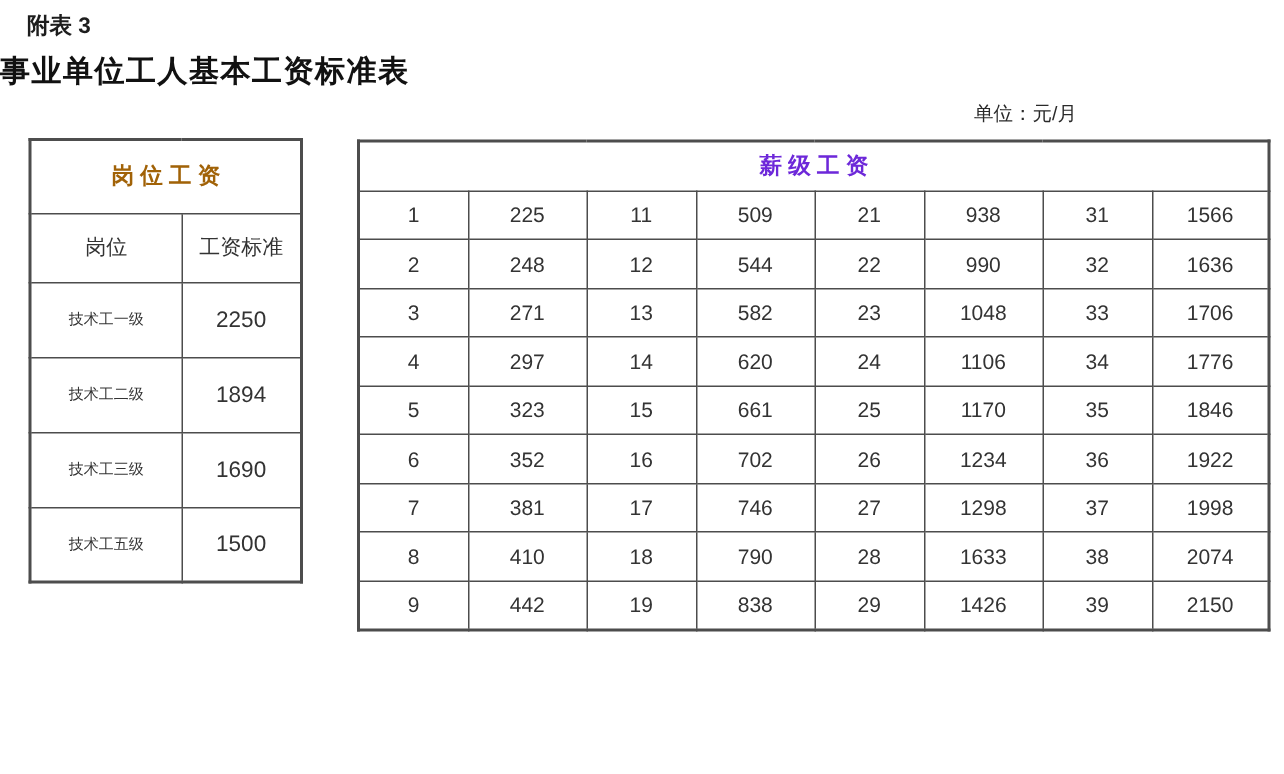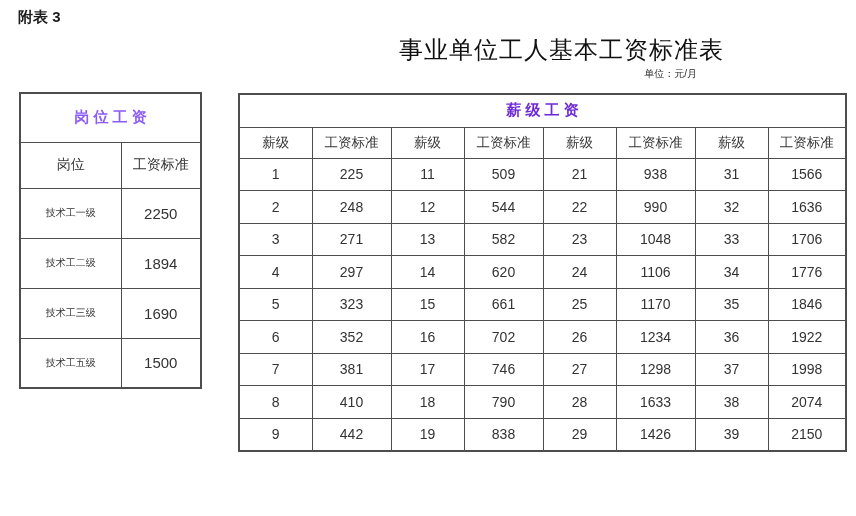--- a/index.html
+++ b/index.html
@@ -16,41 +16,41 @@
     color:var(--text-color);
     position:relative;
   }
   .page{position:absolute;top:0;left:0;width:724px;height:516px;background:var(--bg-color);}
   .annotation{
     position:absolute;left:18px;top:8px;
     font-size:15px;font-weight:bold;color:#1d1d1d;
   }
   .title{
     position:absolute;left:0;top:34px;width:100%;
-    text-align:right;font-size:24px;font-weight:normal;
+    text-align:left;font-size:20px;font-weight:bold;
     color:var(--title-color);letter-spacing:1px;
   }
   .unit{
-    position:absolute;right:27px;top:67px;
-    font-size:10px;color:#2a2a2a;
+    position:absolute;right:6px;top:67px;
+    font-size:13px;color:#2a2a2a;
   }
   table{
     border-collapse:collapse;table-layout:fixed;
     position:absolute;background:var(--bg-color);
   }
   th,td{
     border:1px solid var(--border-color);
     text-align:center;vertical-align:middle;
     font-size:14px;color:var(--text-color);
     overflow:hidden;white-space:nowrap;
   }
   table{border:2px solid var(--border-color);}
   
   .pos-table{left:19px;top:92px;width:181px;}
-  .pos-table thead tr.span-header th{height:49px;font-size:15px;font-weight:bold;color:#8b5cf6;}
+  .pos-table thead tr.span-header th{height:49px;font-size:15px;font-weight:bold;color:#a16207;}
   .pos-table thead tr.col-header th{height:46px;font-weight:normal;font-size:14px;}
   .pos-table tbody td{height:50px;font-size:10px;}
   .pos-table tbody td:last-child{font-size:15px;}
   
   .grade-table{left:238px;top:93px;width:607px;}
   .grade-table thead tr.span-header th{height:33px;font-size:15px;font-weight:bold;color:#6d28d9;}
   .grade-table thead tr.col-header th{height:31px;font-weight:normal;font-size:13.5px;}
   .grade-table tbody td{height:32.5px;font-size:14px;}
 </style>
 </head>
@@ -106,30 +106,20 @@
         <col style="width:79px">
       <col style="width:73px">
         <col style="width:79px">
       <col style="width:73px">
         <col style="width:78px">
     </colgroup>
     <thead>
       <tr class="span-header">
         <th colspan="8">薪  级  工  资</th>
       </tr>
-      <tr class="col-header">
-          <th>薪级</th>
-          <th>工资标准</th>
-          <th>薪级</th>
-          <th>工资标准</th>
-          <th>薪级</th>
-          <th>工资标准</th>
-          <th>薪级</th>
-          <th>工资标准</th>
-        </tr>
     </thead>
     <tbody>
         <tr>
           <td>1</td>
           <td>225</td>
           <td>11</td>
           <td>509</td>
           <td>21</td>
           <td>938</td>
           <td>31</td>

